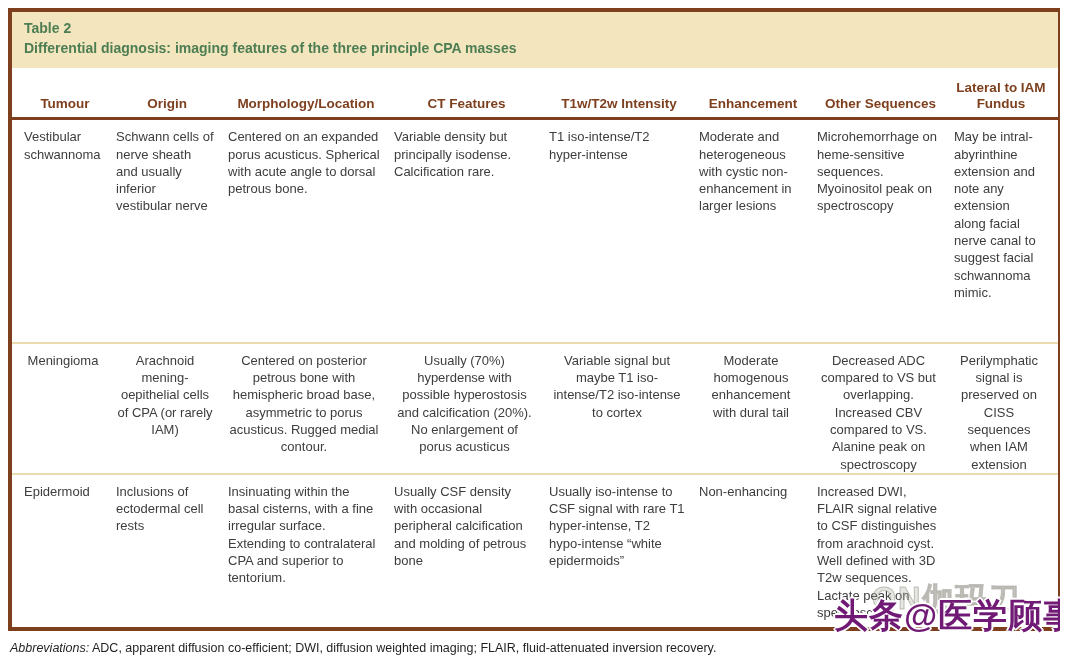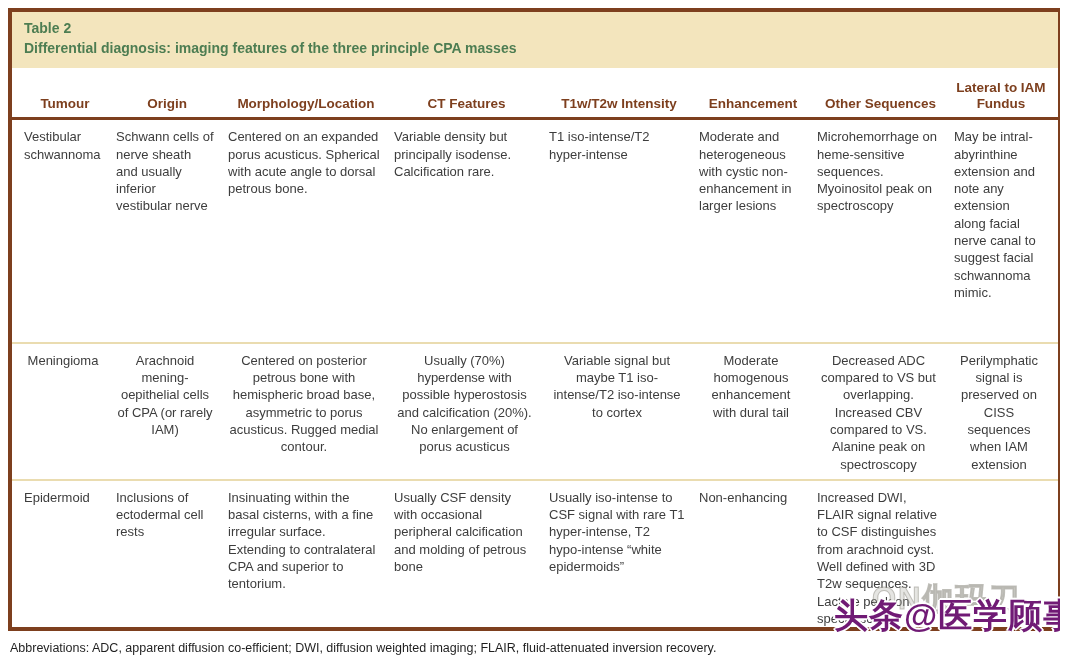--- a/index.html
+++ b/index.html
@@ -17,32 +17,32 @@
     color:#4d7d52; font-weight:bold; font-size:14px; line-height:1.45;
   }
   table.dx-table { border-collapse:collapse; table-layout:fixed; width:100%; }
   thead tr { border-bottom:3px solid #7d3f1e; }
   th {
     color:#7d3f1e; font-weight:bold; font-size:13.5px; text-align:center;
     vertical-align:bottom; padding:12px 10px 4px 0; line-height:1.25;
   }
   td {
     font-size:13px; line-height:1.33; color:#3d3d3d; vertical-align:top;
-    padding:8px 14px 6px 0;
+    padding:8px 14px 0 0;
   }
   th:first-child, td:first-child { padding-left:12px; }
   tbody tr { border-bottom:2px solid #eadcb0; }
   tbody tr:last-child { border-bottom:none;margin-top:46px; }
   tbody tr.r1 { height:224px; }
   tbody tr.r2 { height:122px;text-align:center; }
   tbody tr.r3 { height:169px; }
   .footnote {
     position:absolute; left:10px; top:641px; font-size:12.5px; color:#1f1f1f;
   }
-  .fn-label { }
+  .fn-label { font-style:italic; }
   .wm-faint {
     position:absolute; left:872px; top:578px; font-size:31px; font-weight:bold;
     color:rgba(170,168,158,0.30); -webkit-text-stroke:1px rgba(150,148,138,0.55);
     letter-spacing:2px; white-space:nowrap; pointer-events:none;
   }
   .wm-main {
     position:absolute; left:834px; top:593px; font-size:34px; font-weight:bold;
     color:#701a75; letter-spacing:1px; white-space:nowrap; pointer-events:none;
     text-shadow:-2px 0 0 #fff, 2px 0 0 #fff, 0 -2px 0 #fff, 0 2px 0 #fff,
                 -1px -1px 0 #fff, 1px 1px 0 #fff, -1px 1px 0 #fff, 1px -1px 0 #fff;

